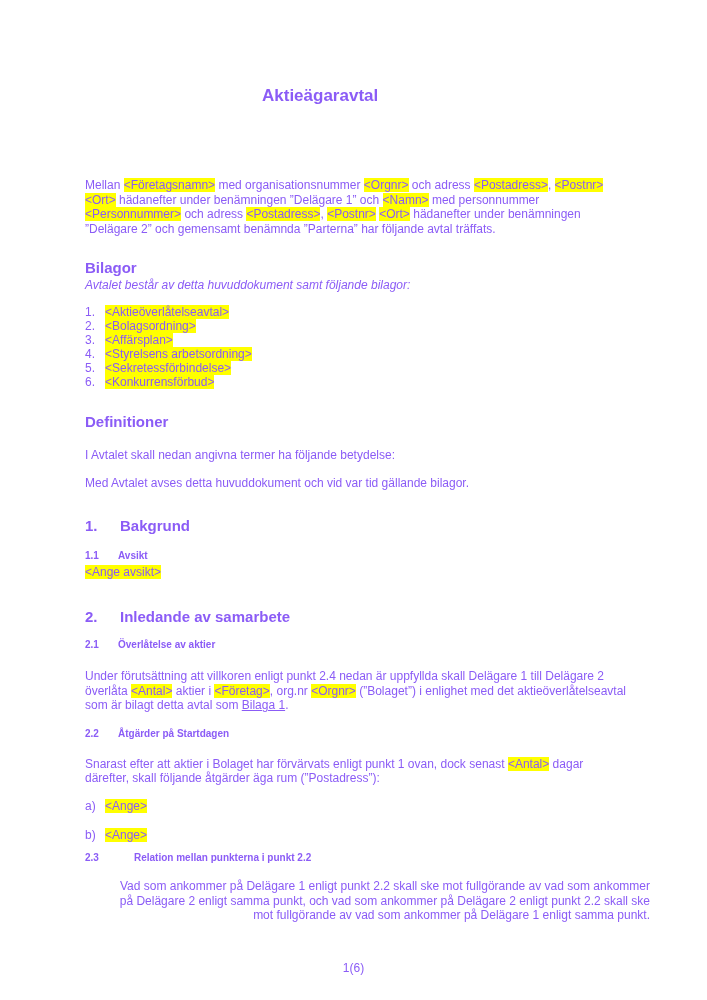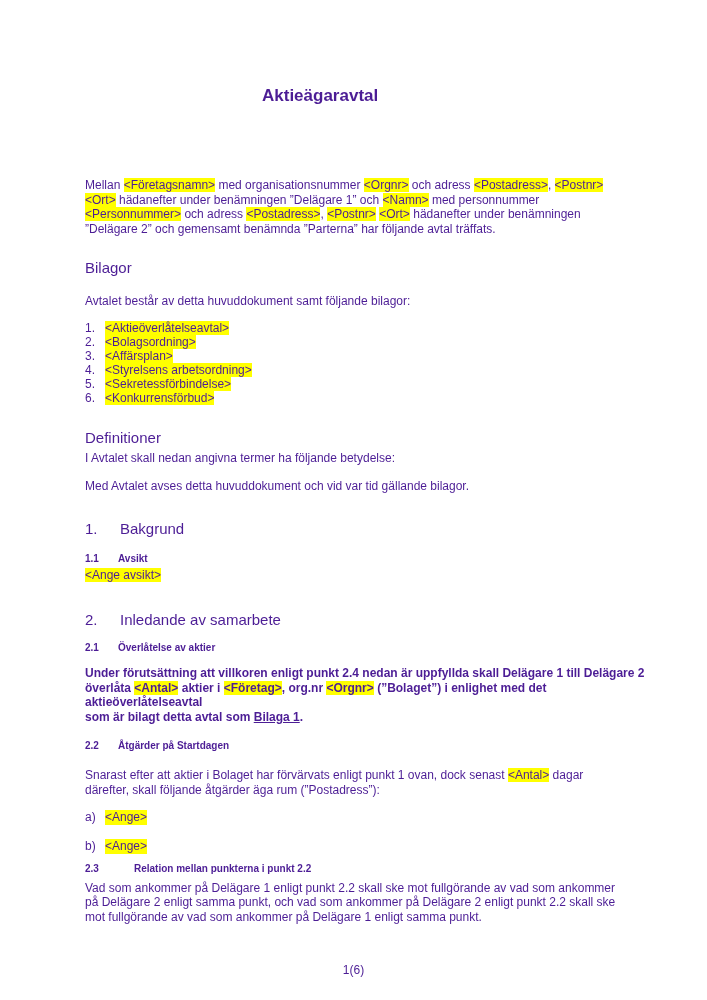--- a/index.html
+++ b/index.html
@@ -1,74 +1,74 @@
 <!DOCTYPE html>
 <html style="--hl: #ffff00;"><head>
 <meta charset="utf-8">
 <style>
   html, body { margin: 0; padding: 0; background: #ffffff; }
   .page {
     position: relative;
     width: 707px;
     height: 1000px;
     background: #ffffff;
-    color: #4c1d95;
+    color: #8b5cf6;
     font-family: "Liberation Sans", "DejaVu Sans", sans-serif;
     font-size: 12px;
     line-height: 14.5px;
     overflow: hidden;
   }
   .content { padding: 0 57px 0 85px; }
   p { margin: 0; }
 
   .doc-title {
     padding-top: 86px;
     margin: 0 0 0 262px;
     font-size: 17px;
     font-weight: 700;
     line-height: 20px;
   }
 
   .p-intro   { margin-top: 72px; }
 
-  .h-big { font-size: 15px; font-weight: 400; line-height: 18px; }
+  .h-big { font-size: 15px; font-weight: 700; line-height: 18px; }
   .h-big.numbered { display: flex; }
   .h-big .num { width: 35px; flex: 0 0 35px; }
 
   .h-sub { font-size: 10px; font-weight: 700; line-height: 14.5px; display: flex; }
   .h-sub .num { width: 33px; flex: 0 0 33px; }
 
   #h-bilagor      { margin-top: 23px; }
-  .p-lead         { margin-top: 17px; }
+  .p-lead         { margin-top: 1px; font-style: italic; }
   .list-bilagor   { margin-top: 12px; }
   .li-row { display: flex; line-height: 14px; }
   .li-row .li-num { width: 20px; flex: 0 0 20px; }
 
   #h-definitioner { margin-top: 24px; }
-  #def-p1         { margin-top: 4px; }
+  #def-p1         { margin-top: 17px; }
   #def-p2         { margin-top: 13.5px; }
 
   #h-s1           { margin-top: 26.5px; }
   #h-s11          { margin-top: 14px; }
   #p-avsikt       { margin-top: 1.5px; }
 
   #h-s2           { margin-top: 28.5px; }
   #h-s21          { margin-top: 12px; align-items: flex-end; }
-  #p-s21          { margin-top: 11px; font-weight: bold; }
+  #p-s21          { margin-top: 17px; }
 
   #h-s22          { margin-top: 14.5px; }
   #p-s22          { margin-top: 15px; }
 
   .ab-row { display: flex; line-height: 14.5px; }
   .ab-row .li-num { width: 20px; flex: 0 0 20px; }
   #row-a          { margin-top: 13px; }
   #row-b          { margin-top: 14.5px; }
 
   #h-s23          { margin-top: 8.5px; gap: 16px; }
-  #p-s23          { margin-top: 4px; }
+  #p-s23          { margin-top: 14px; text-align: right; }
 
   .footer { margin-top: 38.5px; text-align: center; }
 
   .hl { background: var(--hl, #ffff00); }
   .ul { text-decoration: underline; }
 </style>
 </head>
 <body>
 
 <div class="page">

